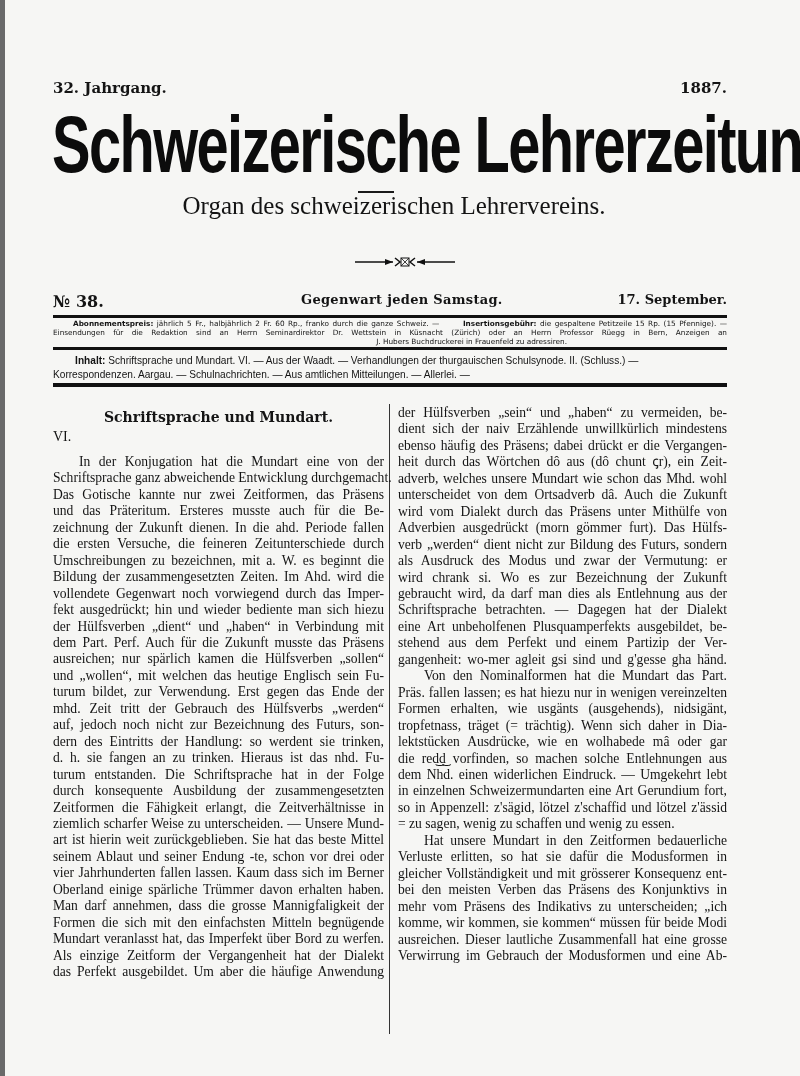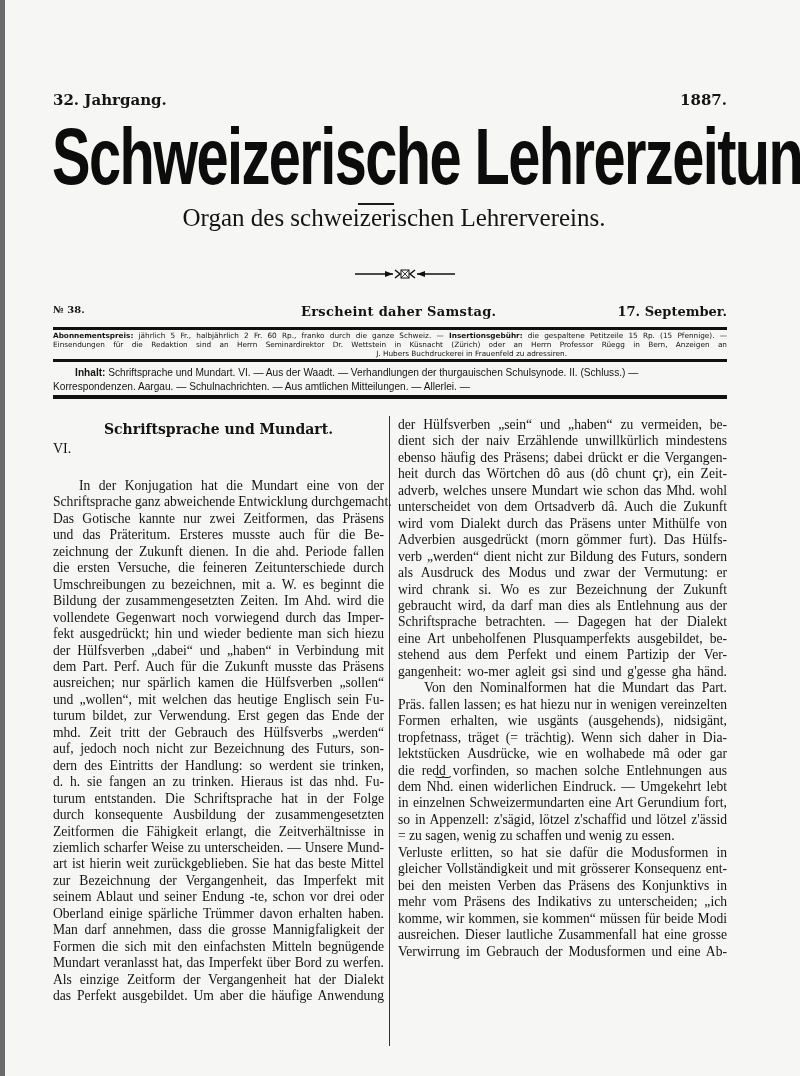--- a/index.html
+++ b/index.html
@@ -7,21 +7,21 @@
       width: 800px; height: 1076px; overflow: hidden;
       background: #f6f6f4;
       position: relative;
       color: #141414;
     }
     .edge-strip {
       position: absolute; left: 0; top: 0; width: 5px; height: 1076px;
       background: #6a6a6a;
     }
     .page {
-      position: absolute; left: 0; top: 16px; width: 800px; height: 816px;
+      position: absolute; left: 0; top: 4px; width: 800px; height: 816px;
     }
     .topline {
       position: absolute; top: 75px; left: 53px; width: 674px;
       font-family: "DejaVu Serif", serif; font-weight: bold; font-size: 15px;
     }
     .topline .left { position: absolute; left: 0; top: 0; }
     .topline .right { position: absolute; right: 0; top: 0; }
     .masthead {
       position: absolute; top: 98px; left: 52px; width: 680px; height: 80px;
       font-family: "Liberation Sans", sans-serif; font-weight: bold;
@@ -37,32 +37,32 @@
       font-family: "Liberation Serif", serif; font-size: 25px; padding-left: 4px;
     }
     .subtitle span { position: relative; left: -10px; }
     .ornament {
       position: absolute; top: 252px; left: 355px; width: 100px; height: 12px;
     }
     .issue-line {
       position: absolute; top: 288px; left: 53px; width: 674px;
       font-family: "DejaVu Serif", serif; font-weight: bold; font-size: 13px;
     }
-    .issue-line .num { position: absolute; left: 0; top: 0; font-size: 10px; }
+    .issue-line .num { position: absolute; left: 0; top: 0; font-size: 16px; }
     .issue-line .center { position: absolute; left: 248px; top: 0; letter-spacing: 0.3px; }
     .issue-line .date { position: absolute; right: 0; top: 0; }
     .rule-thick {
       position: absolute; left: 53px; width: 674px; background: #111;
     }
     .subscr {
       position: absolute; top: 316px; left: 53px; width: 674px;
       font-family: "DejaVu Sans", sans-serif; font-size: 7.3px; line-height: 8.8px;
       text-align: justify;
     }
-    .subscr b { font-weight: bold; }
+    .subscr b { font-weight: bold; margin-left: 20px; }
     .subscr .last { text-align: right; }
     .inhalt {
       position: absolute; top: 349px; left: 53px; width: 674px;
       font-family: "Liberation Sans", sans-serif; font-size: 11px; line-height: 14px;
       transform: scaleX(0.92); transform-origin: left top; width: 732px;
     }
     .inhalt .indent { padding-left: 24px; }
     .col-divider {
       position: absolute; left: 389px; top: 400px; width: 1px; height: 630px; background: #333;
     }
@@ -109,21 +109,21 @@
     <rect x="46" y="2" width="8" height="8" fill="none" stroke="#111" stroke-width="1"></rect>
     <line x1="46" y1="2" x2="54" y2="10" stroke="#111" stroke-width="0.8"></line>
     <line x1="54" y1="2" x2="46" y2="10" stroke="#111" stroke-width="0.8"></line>
     <path d="M60 2 L55 6 L60 10" stroke="#111" stroke-width="1.5" fill="none"></path>
     <polygon points="70,3 62,6 70,9" fill="#111"></polygon>
     <line x1="62" y1="6" x2="100" y2="6" stroke="#111" stroke-width="1.4"></line>
   </svg>
 
   <div class="issue-line">
     <span class="num">№ 38.</span>
-    <span class="center">Erscheint daher Samstag.</span>
+    <span class="center">Gegenwart jeden Samstag.</span>
     <span class="date">17. September.</span>
   </div>
 
   <div class="rule-thick" style="top:311px;height:3px;"></div>
 
   <div class="subscr">
     <div style="text-align:justify;text-align-last:justify;white-space:nowrap;">
       <b>Abonnementspreis:</b><span> jährlich 5 Fr., halbjährlich 2 Fr. 60 Rp., franko durch die ganze Schweiz. — </span><b>Insertionsgebühr:</b><span> die gespaltene Petitzeile 15 Rp. (15 Pfennige). —</span>
     </div>
     <div style="text-align:justify;text-align-last:justify;white-space:nowrap;">Einsendungen für die Redaktion sind an Herrn Seminardirektor Dr. Wettstein in Küsnacht (Zürich) oder an Herrn Professor Rüegg in Bern, Anzeigen an</div>
@@ -137,47 +137,47 @@
     <div>Korrespondenzen. Aargau. — Schulnachrichten. — Aus amtlichen Mitteilungen. — Allerlei. —</div>
   </div>
 
   <div class="rule-thick" style="top:379px;height:4px;"></div>
 
   <div class="col-divider"></div>
 
   <div class="col left" id="col-left">
     <div class="article-title">Schriftsprache und Mundart.</div>
     <div class="article-sub">VI.</div>
-  <div style="margin-top: 20px;">
+  <div style="margin-top: 8px;">
         <span class="ln" style="padding-left: 26px;">In der Konjugation hat die Mundart eine von der</span>
         <span class="ln">Schriftsprache ganz abweichende Entwicklung durchgemacht.</span>
         <span class="ln">Das Gotische kannte nur zwei Zeitformen, das Präsens</span>
         <span class="ln">und das Präteritum. Ersteres musste auch für die Be-</span>
         <span class="ln">zeichnung der Zukunft dienen. In die ahd. Periode fallen</span>
         <span class="ln">die ersten Versuche, die feineren Zeitunterschiede durch</span>
         <span class="ln">Umschreibungen zu bezeichnen, mit a. W. es beginnt die</span>
         <span class="ln">Bildung der zusammengesetzten Zeiten. Im Ahd. wird die</span>
         <span class="ln">vollendete Gegenwart noch vorwiegend durch das Imper-</span>
         <span class="ln">fekt ausgedrückt; hin und wieder bediente man sich hiezu</span>
-        <span class="ln">der Hülfsverben „dabei“ und „haben“ in Verbindung mit</span>
+        <span class="ln">der Hülfsverben „dient“ und „haben“ in Verbindung mit</span>
         <span class="ln">dem Part. Perf. Auch für die Zukunft musste das Präsens</span>
         <span class="ln">ausreichen; nur spärlich kamen die Hülfsverben „sollen“</span>
         <span class="ln">und „wollen“, mit welchen das heutige Englisch sein Fu-</span>
         <span class="ln">turum bildet, zur Verwendung. Erst gegen das Ende der</span>
         <span class="ln">mhd. Zeit tritt der Gebrauch des Hülfsverbs „werden“</span>
         <span class="ln">auf, jedoch noch nicht zur Bezeichnung des Futurs, son-</span>
         <span class="ln">dern des Eintritts der Handlung: so werdent sie trinken,</span>
         <span class="ln">d. h. sie fangen an zu trinken. Hieraus ist das nhd. Fu-</span>
         <span class="ln">turum entstanden. Die Schriftsprache hat in der Folge</span>
         <span class="ln">durch konsequente Ausbildung der zusammengesetzten</span>
         <span class="ln">Zeitformen die Fähigkeit erlangt, die Zeitverhältnisse in</span>
         <span class="ln">ziemlich scharfer Weise zu unterscheiden. — Unsere Mund-</span>
         <span class="ln">art ist hierin weit zurückgeblieben. Sie hat das beste Mittel</span>
-        <span class="ln">zur Bezeichnung der Vergangenheit, das Imperfekt mit</span>
         <span class="ln">seinem Ablaut und seiner Endung -te, schon vor drei oder</span>
+        <span class="ln">vier Jahrhunderten fallen lassen. Kaum dass sich im Berner</span>
         <span class="ln">Oberland einige spärliche Trümmer davon erhalten haben.</span>
         <span class="ln">Man darf annehmen, dass die grosse Mannigfaligkeit der</span>
         <span class="ln">Formen die sich mit den einfachsten Mitteln begnügende</span>
         <span class="ln">Mundart veranlasst hat, das Imperfekt über Bord zu werfen.</span>
         <span class="ln">Als einzige Zeitform der Vergangenheit hat der Dialekt</span>
         <span class="ln">das Perfekt ausgebildet. Um aber die häufige Anwendung</span>
       </div>
     </div>
 
   <div class="col right" id="col-right">
@@ -200,20 +200,21 @@
       <span class="ln" style="padding-left: 26px;">Von den Nominalformen hat die Mundart das Part.</span>
       <span class="ln">Präs. fallen lassen; es hat hiezu nur in wenigen vereinzelten</span>
       <span class="ln">Formen erhalten, wie usgänts (ausgehends), nidsigänt,</span>
       <span class="ln">tropfetnass, träget (= trächtig). Wenn sich daher in Dia-</span>
       <span class="ln">lektstücken Ausdrücke, wie en wolhabede mâ oder gar</span>
       <span class="ln">die red͜d͜ vorfinden, so machen solche Entlehnungen aus</span>
       <span class="ln">dem Nhd. einen widerlichen Eindruck. — Umgekehrt lebt</span>
       <span class="ln">in einzelnen Schweizermundarten eine Art Gerundium fort,</span>
       <span class="ln">so in Appenzell: z'sägid, lötzel z'schaffid und lötzel z'ässid</span>
       <span class="ln end">= zu sagen, wenig zu schaffen und wenig zu essen.</span>
+      <span class="ln" style="padding-left: 26px;">Hat unsere Mundart in den Zeitformen bedauerliche</span>
       <span class="ln">Verluste erlitten, so hat sie dafür die Modusformen in</span>
       <span class="ln">gleicher Vollständigkeit und mit grösserer Konsequenz ent-</span>
       <span class="ln">bei den meisten Verben das Präsens des Konjunktivs in</span>
       <span class="ln">mehr vom Präsens des Indikativs zu unterscheiden; „ich</span>
       <span class="ln">komme, wir kommen, sie kommen“ müssen für beide Modi</span>
       <span class="ln">ausreichen. Dieser lautliche Zusammenfall hat eine grosse</span>
       <span class="ln">Verwirrung im Gebrauch der Modusformen und eine Ab-</span>
     </div>
 
 </div>

